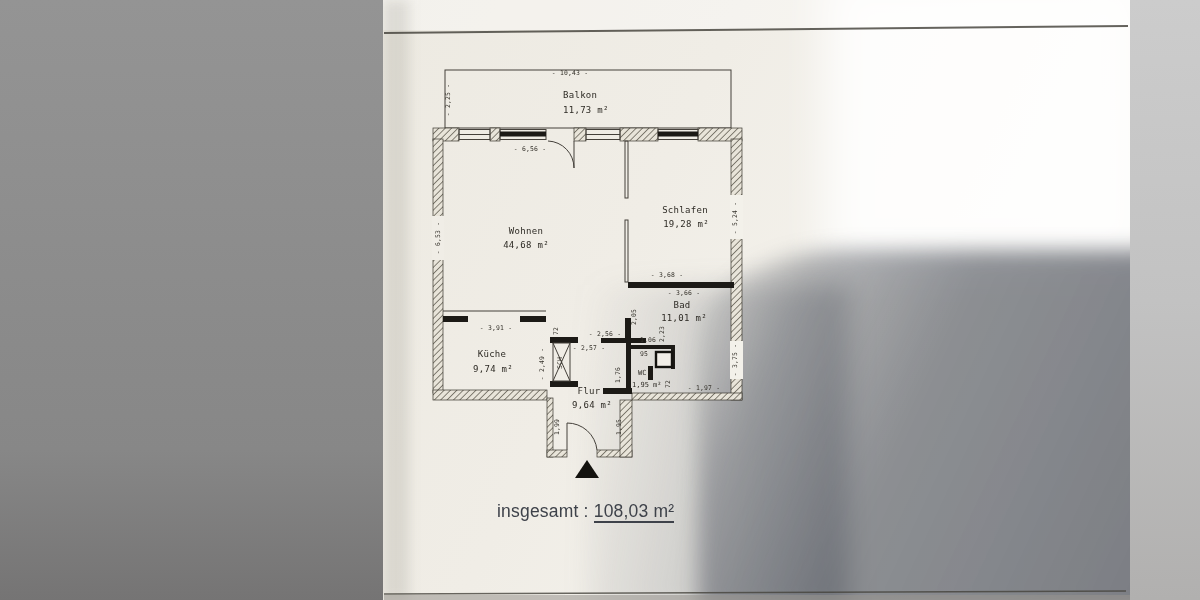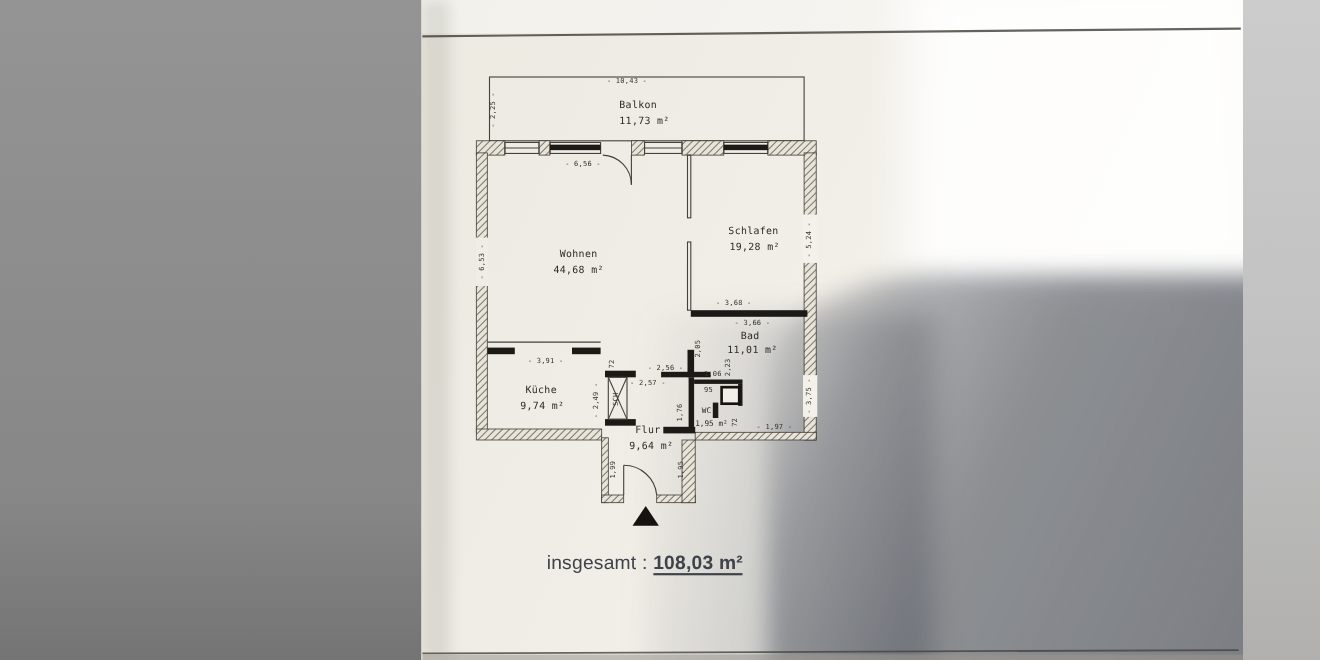--- a/index.html
+++ b/index.html
@@ -1,16 +1,16 @@
 <!DOCTYPE html>
 <html><head>
 <meta charset="utf-8">
 <style>
   html,body{margin:0;padding:0;}
-  #stage{position:relative;width:1200px;height:600px;overflow:hidden;background:#a3a3a3;font-family:"Liberation Sans",sans-serif;}
+  #stage{position:relative;width:1200px;height:600px;overflow:hidden;background:#fde047;font-family:"Liberation Sans",sans-serif;}
   
   #left-strip{position:absolute;left:0;top:0;width:383px;height:600px;
     background:linear-gradient(180deg,#949494 0%,#8d8d8d 40%,#878787 75%,#757474 100%);}
   #right-strip{position:absolute;left:1130px;top:0;width:70px;height:600px;
     background:linear-gradient(180deg,#cccccc 0%,#c2c2c2 50%,#b1b0af 100%);}
   
   #paper{position:absolute;left:383px;top:0;width:747px;height:600px;overflow:hidden;
     background:linear-gradient(115deg,#edeae2 0%,#f0ede6 35%,#f4f2ec 65%,#faf9f6 100%);}
   #paper-top-band{position:absolute;left:0;top:0;width:747px;height:30px;background:rgba(255,255,255,0.35);}
   #paper-left-shade{position:absolute;left:0;top:0;width:26px;height:600px;background:rgba(95,90,80,0.14);filter:blur(6px);}
@@ -23,21 +23,21 @@
     background:linear-gradient(115deg,rgba(75,80,91,0) 0%,rgba(75,80,91,0.40) 20%,rgba(66,71,82,0.58) 45%,rgba(55,59,69,0.66) 100%);
     border-top-left-radius:150px 90px;filter:blur(10px);}
   #plan-svg{position:absolute;left:0;top:0;width:1200px;height:600px;}
   .d{font-family:"DejaVu Sans Mono",monospace;font-size:6.4px;fill:#35322b;letter-spacing:.2px;}
   .r{font-family:"DejaVu Sans Mono",monospace;font-size:9px;fill:#2d2a24;letter-spacing:.3px;}
   .rs{font-family:"DejaVu Sans Mono",monospace;font-size:7px;fill:#2d2a24;}
   .thin{stroke:#44403a;stroke-width:1;fill:none;}
   .blk{fill:#1c1a16;stroke:none;}
   
   #summary{position:absolute;left:497px;top:500px;color:#3e424a;font-size:17.5px;line-height:22px;letter-spacing:.2px;}
-  #summary .total{font-weight:bold;border-bottom:2px solid #3e424a;padding-bottom:0px;}
+  #summary .total{font-weight:normal;border-bottom:2px solid #3e424a;padding-bottom:0px;}
 </style>
 </head>
 <body>
 
 <div id="stage">
 
   <div id="left-strip"></div>
 
   <div id="paper">
     <div id="paper-top-band"></div>

